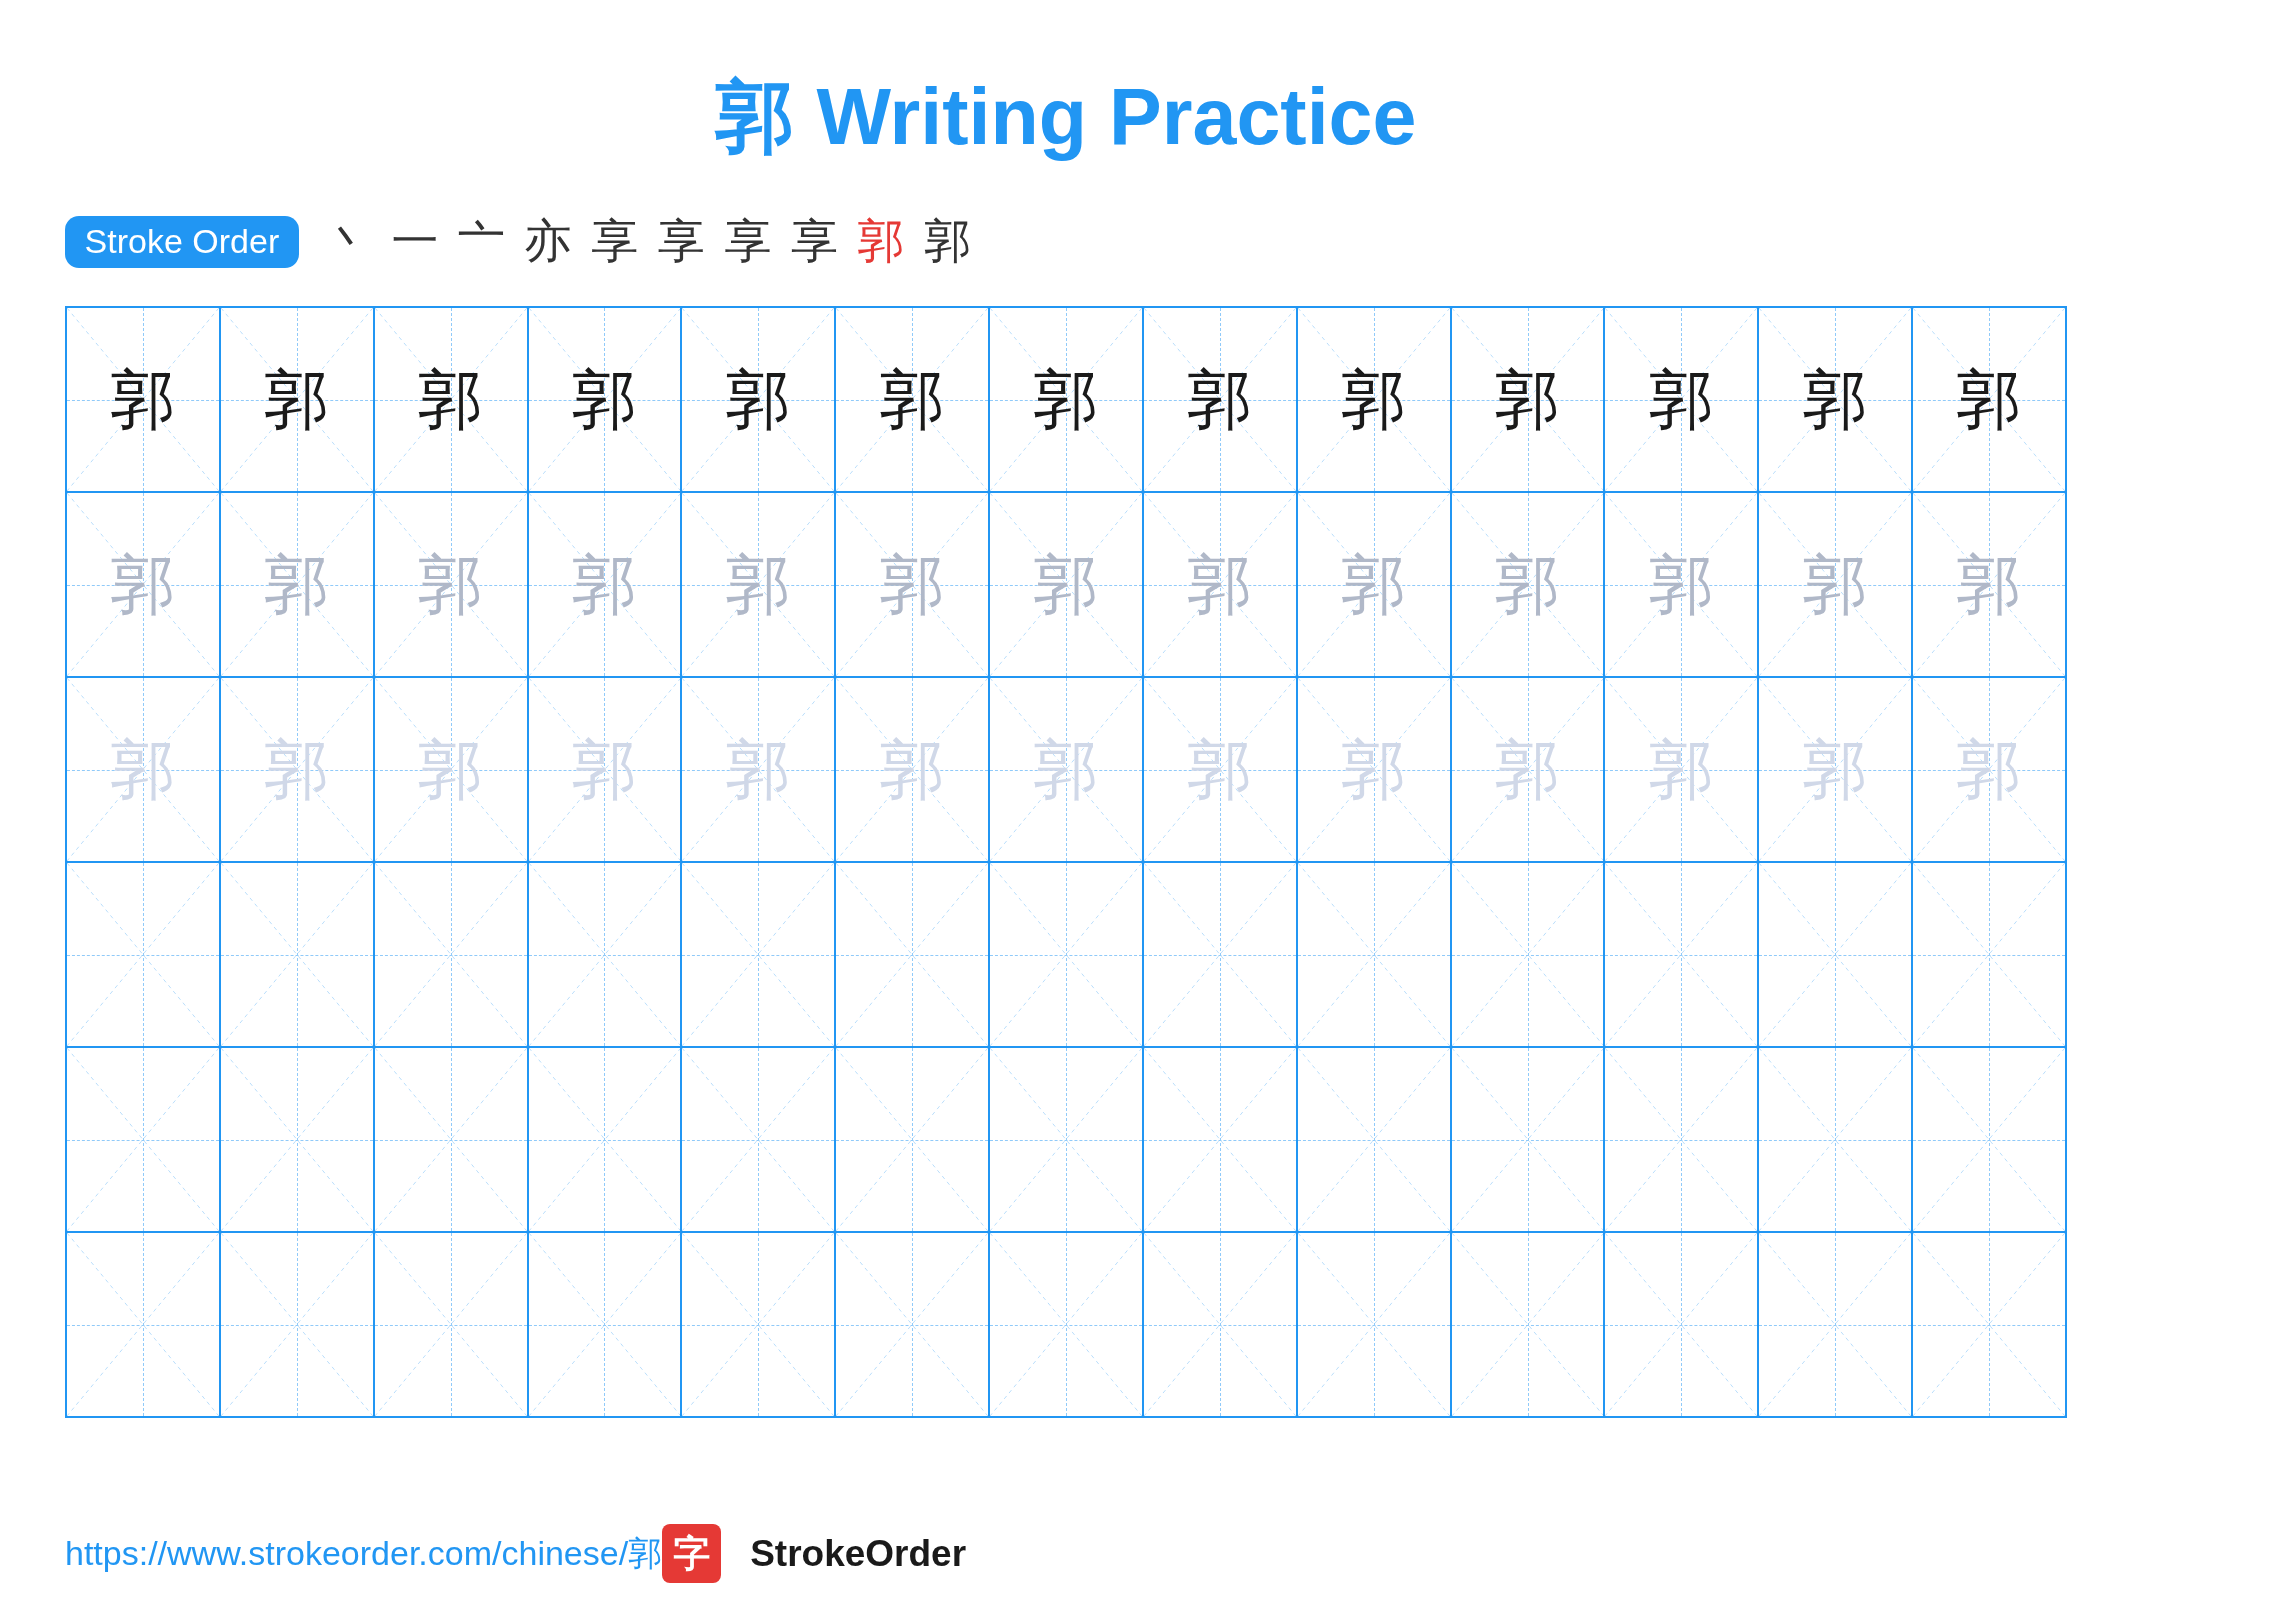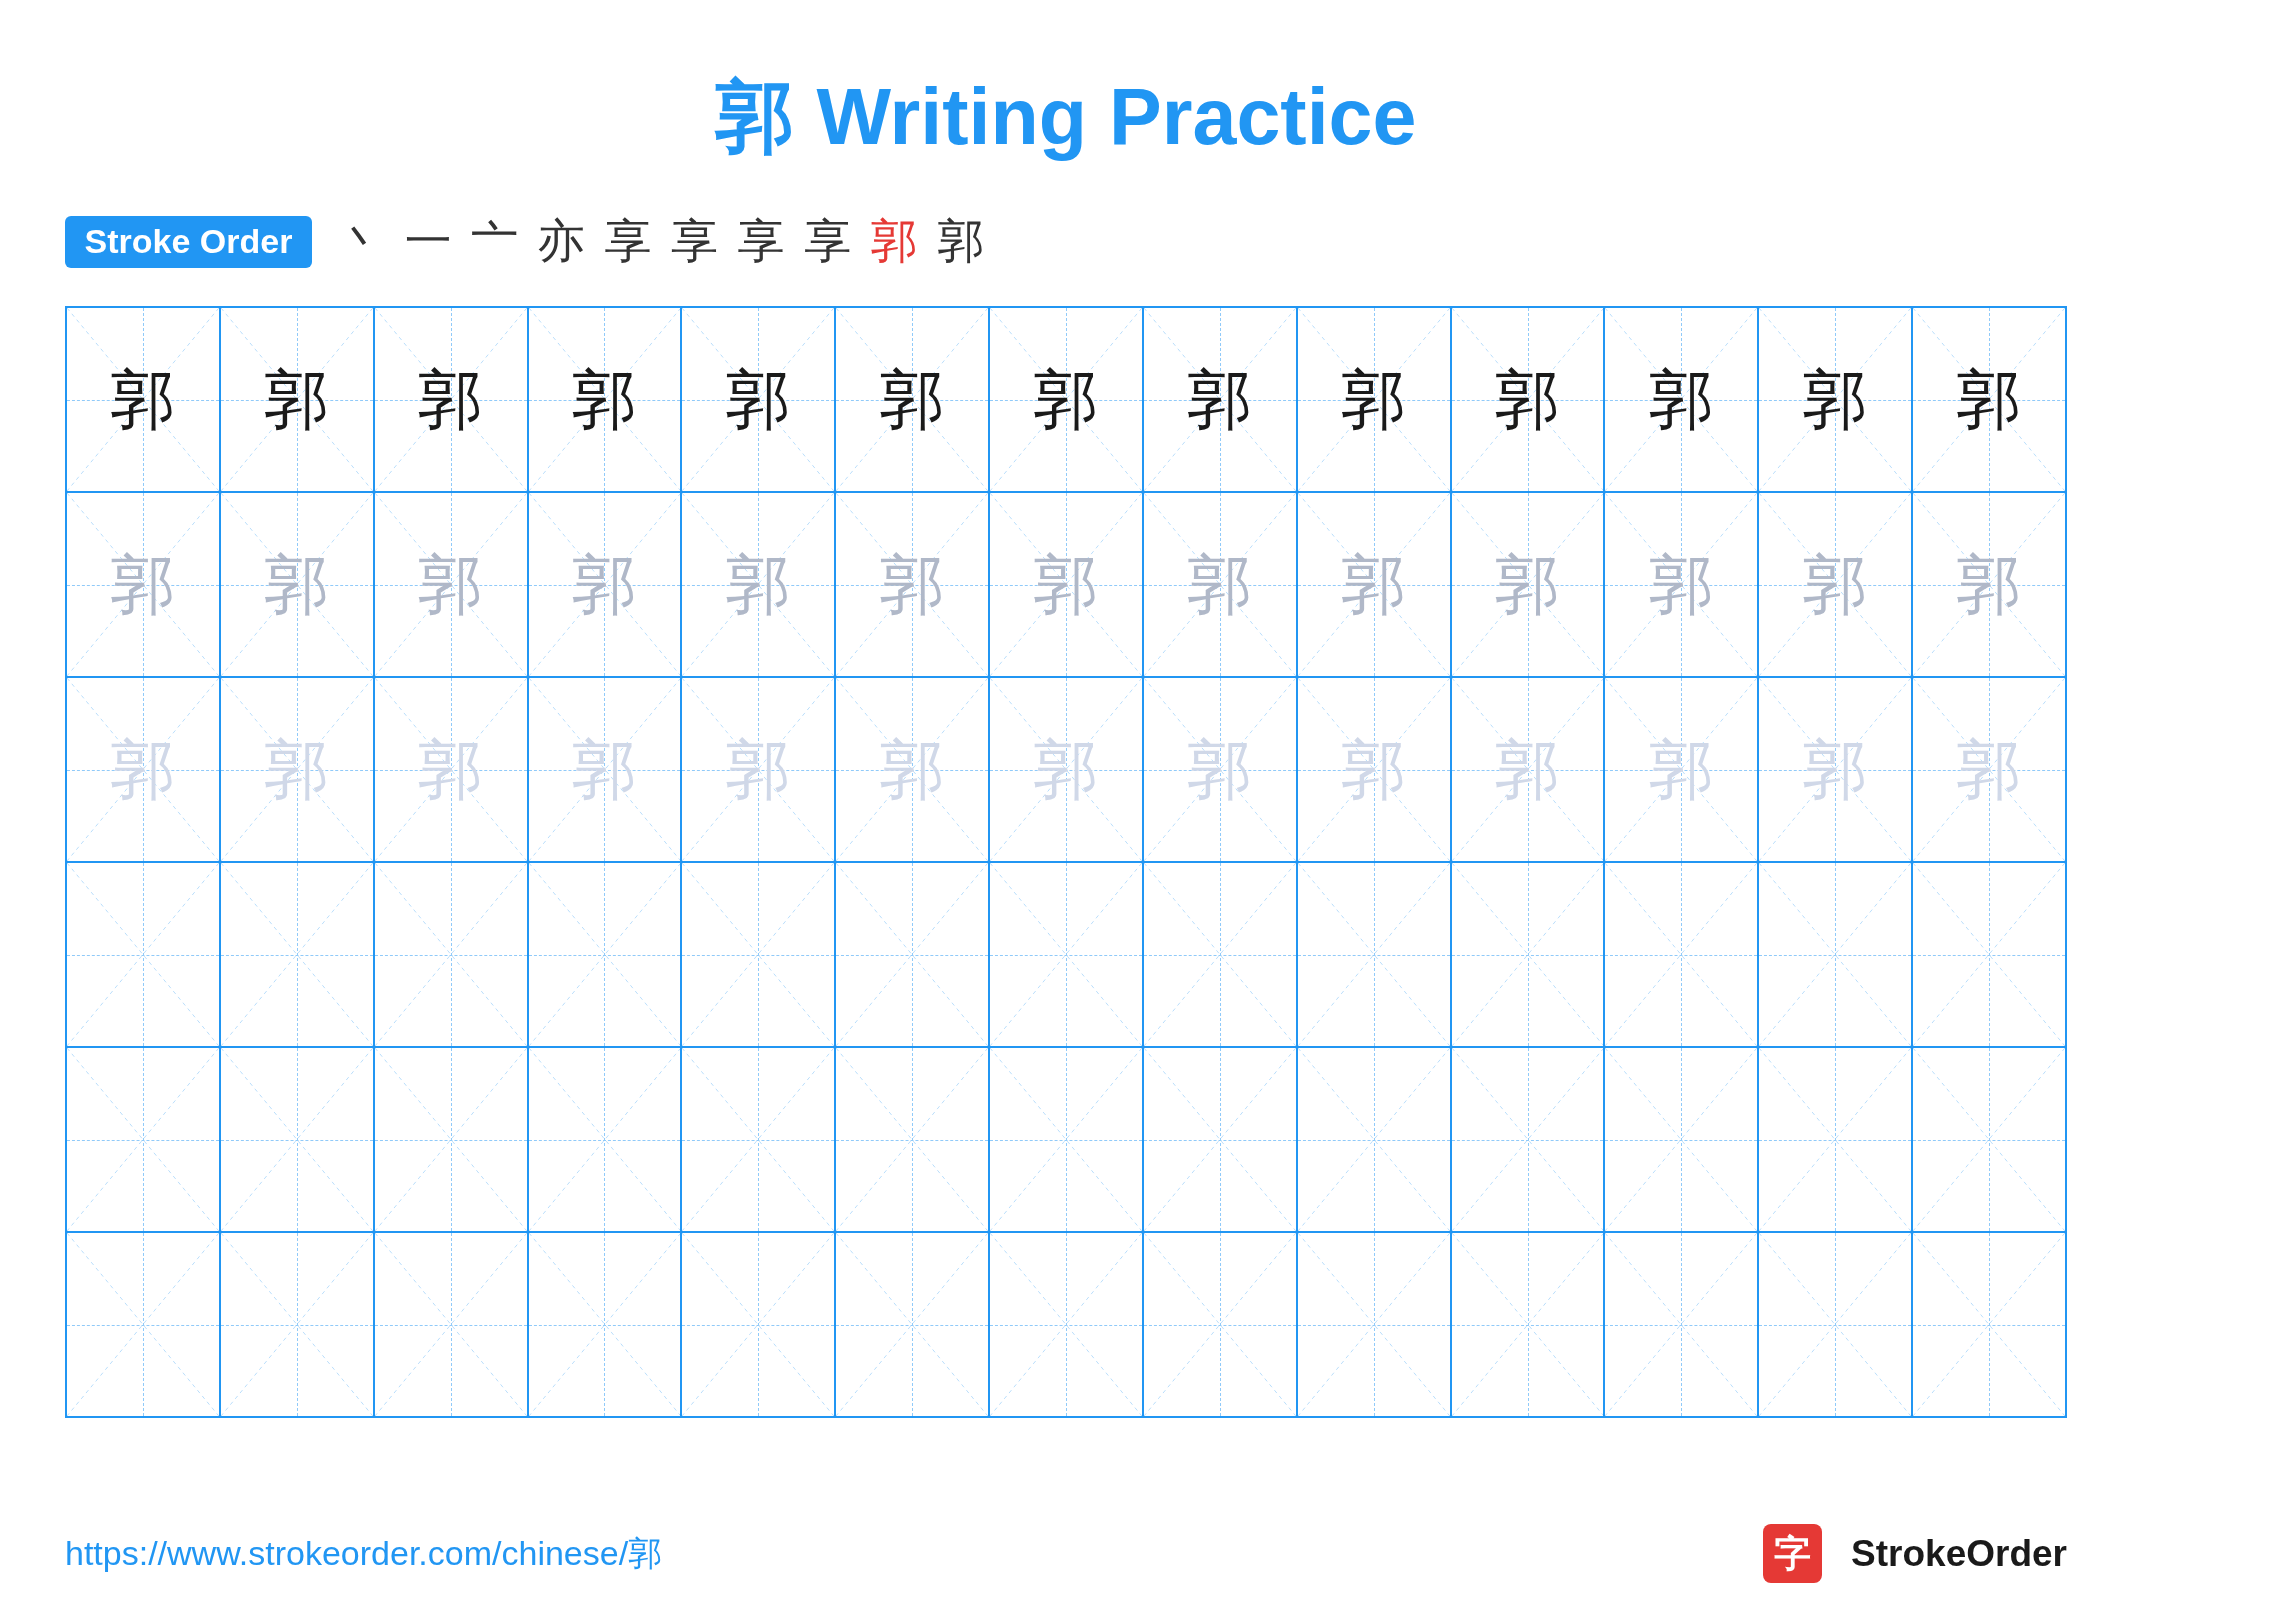--- a/index.html
+++ b/index.html
@@ -35,23 +35,23 @@
       display: flex;
       align-items: center;
       margin-bottom: 33px;
       gap: 26px;
     }
 
     .stroke-order-badge {
       background: #2196F3;
       color: white;
       font-size: 34px;
-      font-weight: bold;
+      font-weight: normal;
       padding: 6.5px 19.6px;
-      border-radius: 6px;
+      border-radius: 14px;
       white-space: nowrap;
     }
 
     .stroke-sequence {
       display: flex;
       align-items: center;
       gap: 19.6px;
       font-size: 47px;
     }
 
@@ -137,21 +137,20 @@
     }
 
     
     .footer {
       position: absolute;
       bottom: 39px;
       left: 65px;
       right: 65px;
       display: flex;
       align-items: center;
-      justify-content: space-between;
     }
 
     .footer-url {
       color: #2196F3;
       font-size: 34px;
     }
 
     .footer-logo {
       display: flex;
       align-items: center;

